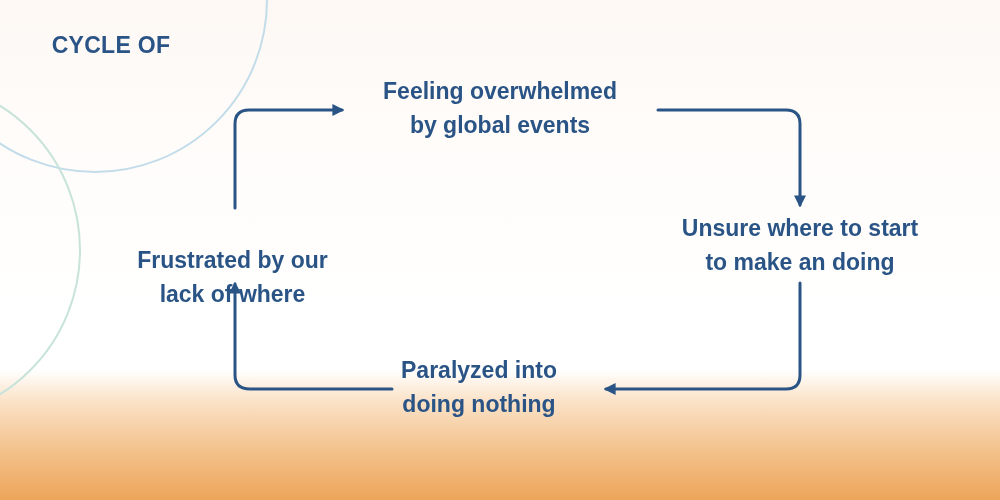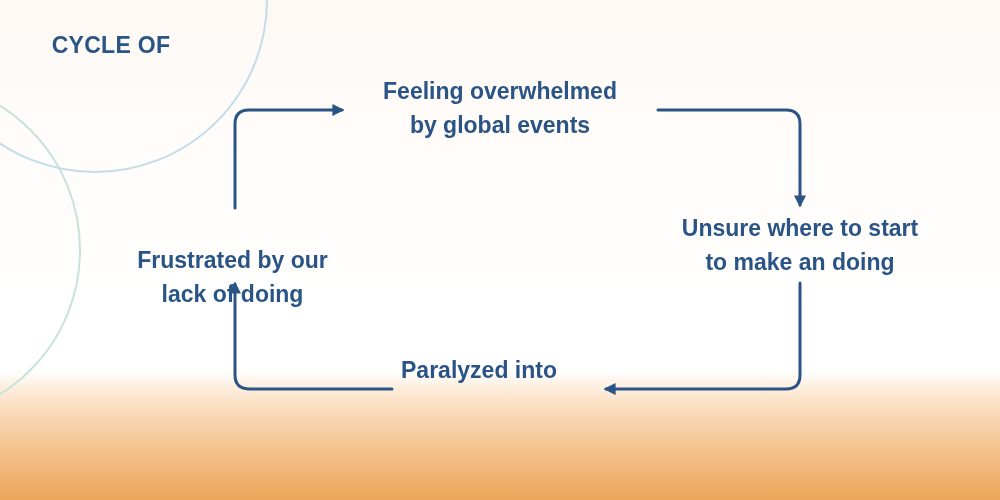--- a/index.html
+++ b/index.html
@@ -60,20 +60,21 @@
     <span>by global events</span>
   </div>
 
   <div class="node" id="n2" style="--primary:#2a5485">
     <span>Unsure where to start</span>
     <span>to make an doing</span>
   </div>
 
   <div class="node" id="n3" style="--primary:#2a5485">
     <span>Paralyzed into</span>
+    <span>doing nothing</span>
   </div>
 
   <div class="node" id="n4" style="--primary:#2a5485">
     <span>Frustrated by our</span>
-    <span>lack of doing</span>
+    <span>lack of where</span>
   </div>
 
 </div>
 
 </body></html>

